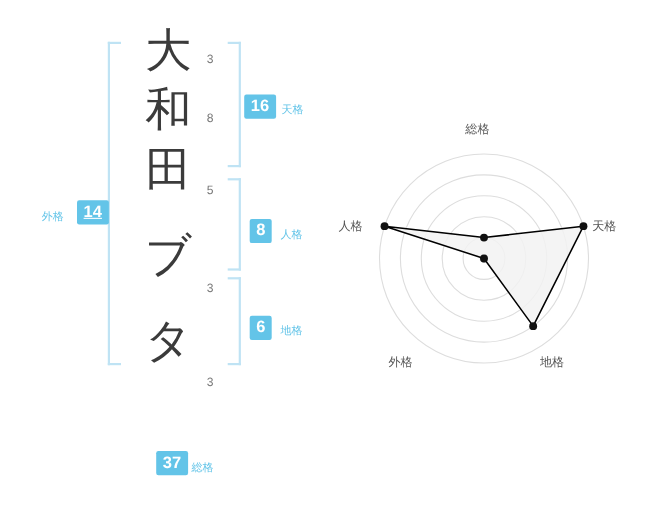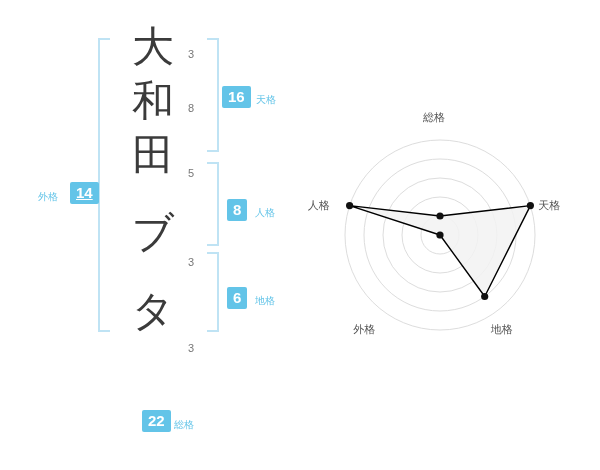--- a/index.html
+++ b/index.html
@@ -122,21 +122,21 @@
 
     <div class="badge" style="left:227px; top:199px;">8</div>
     <div class="kaku-label" style="left:255px; top:206px;">人格</div>
 
     <div class="badge" style="left:227px; top:287px;">6</div>
     <div class="kaku-label" style="left:255px; top:294px;">地格</div>
 
     <div class="kaku-label" style="left:38px; top:190px;">外格</div>
     <div class="badge" style="left:70px; top:182px;text-decoration:underline;">14</div>
 
-    <div class="badge" style="left:142px; top:410px;">22</div>
+    <div class="badge" style="left:142px; top:410px;">37</div>
     <div class="kaku-label" style="left:174px; top:418px;">総格</div>
   </div>
 
   <div class="radar-wrap">
     <svg id="radar-svg" width="300" height="470" viewBox="0 0 300 470">
         <circle cx="140" cy="235" r="95" fill="none" stroke="#dddddd" stroke-width="1"></circle>
         <circle cx="140" cy="235" r="76" fill="none" stroke="#dddddd" stroke-width="1"></circle>
         <circle cx="140" cy="235" r="57" fill="none" stroke="#dddddd" stroke-width="1"></circle>
         <circle cx="140" cy="235" r="38" fill="none" stroke="#dddddd" stroke-width="1"></circle>
         <circle cx="140" cy="235" r="19" fill="none" stroke="#dddddd" stroke-width="1"></circle>

